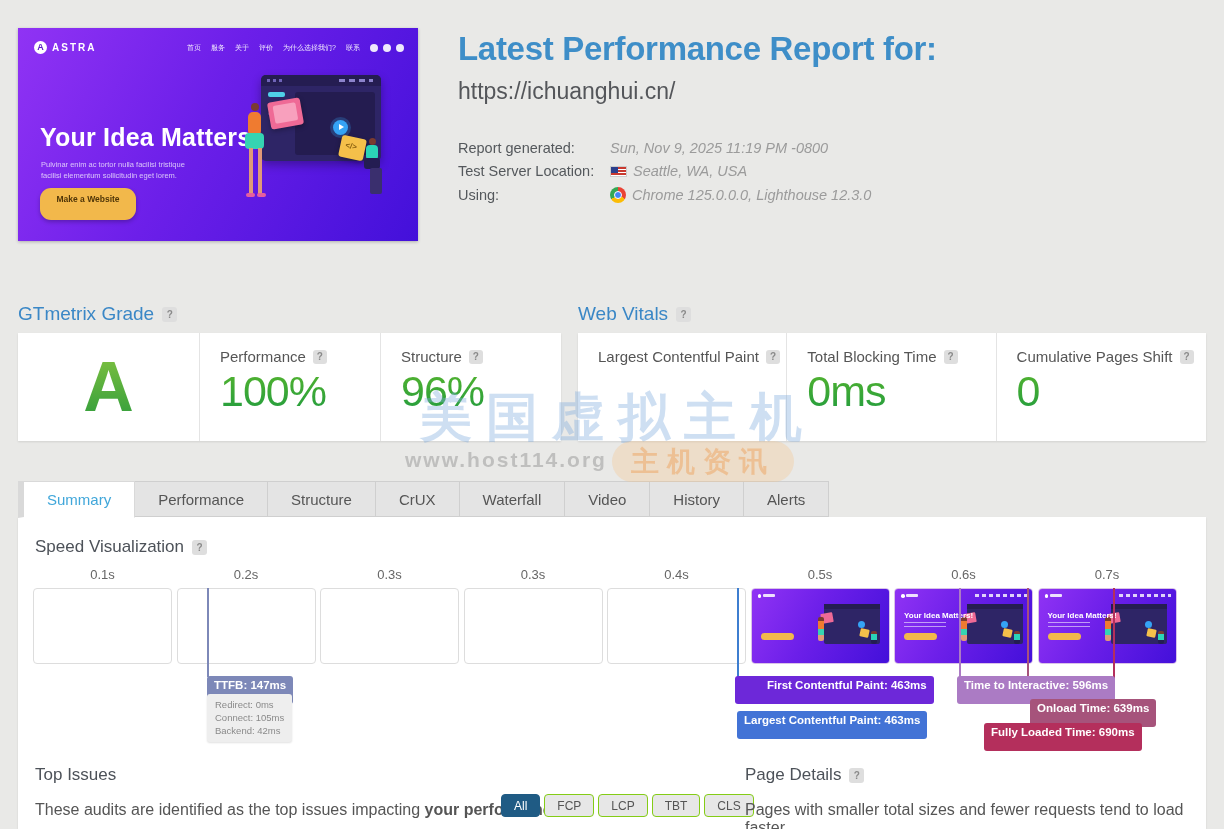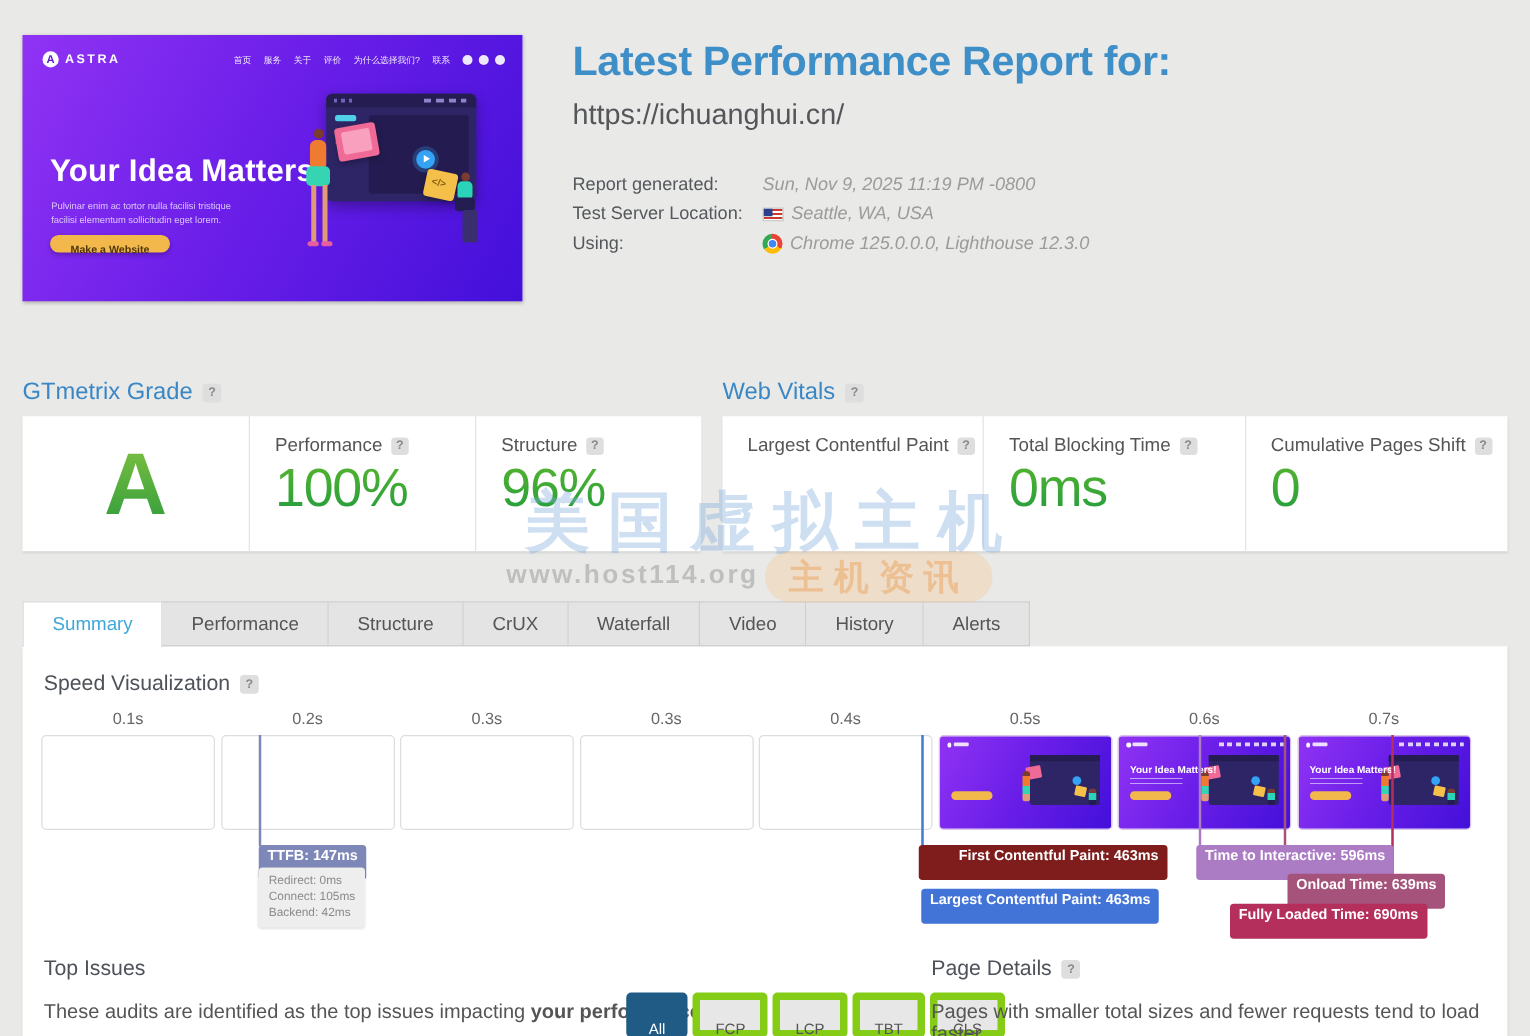--- a/index.html
+++ b/index.html
@@ -23,21 +23,21 @@
   .banner-nav { position:absolute; left:0; top:0; right:0; height:30px; padding:9px 14px 0 16px; display:flex; align-items:center; }
   .banner-logo { display:flex; align-items:center; gap:5px; }
   .banner-logo-mark { width:13px; height:13px; border-radius:50%; background:#fff; color:#5a18c8; font-size:9px; font-weight:bold; text-align:center; line-height:13px; }
   .banner-brand { color:#fff; font-size:10px; font-weight:bold; letter-spacing:2px; }
   .banner-links { margin-left:auto; display:flex; gap:10px; }
   .banner-links span { color:rgba(255,255,255,.9); font-size:7px; }
   .banner-social { display:flex; gap:5px; margin-left:10px; }
   .banner-social i { width:8px; height:8px; border-radius:50%; background:rgba(255,255,255,.9); display:block; }
   .banner-headline { position:absolute; left:22px; top:95px; color:#fff; font-size:25px; font-weight:bold; letter-spacing:.2px; }
   .banner-body { position:absolute; left:23px; top:131px; width:160px; color:rgba(255,255,255,.72); font-size:7.5px; line-height:1.5; }
-  .banner-cta { position:absolute; left:22px; top:160px; width:96px; height:14px; border-radius:11px; background:#f2b84b; color:#503608; font-size:8.5px; font-weight:bold; text-align:center; line-height:22px; box-shadow:0 2px 4px rgba(0,0,0,.25); }
+  .banner-cta { position:absolute; left:22px; top:160px; width:96px; height:32px; border-radius:11px; background:#f2b84b; color:#503608; font-size:8.5px; font-weight:bold; text-align:center; line-height:22px; box-shadow:0 2px 4px rgba(0,0,0,.25); }
   
   .ill-browser { position:absolute; left:243px; top:47px; width:120px; height:86px; background:#2e2566; border-radius:5px; box-shadow:0 4px 10px rgba(0,0,0,.3); }
   .ill-browser-bar { position:absolute; left:0; top:0; right:0; height:11px; background:#251d52; border-radius:5px 5px 0 0; }
   .ill-dots { position:absolute; left:6px; top:4px; width:16px; height:3px; background:repeating-linear-gradient(90deg,#6f64b8 0 3px,transparent 3px 6px); }
   .ill-menu { position:absolute; right:8px; top:4px; width:34px; height:3px; background:repeating-linear-gradient(90deg,#8c83cc 0 6px,transparent 6px 10px); }
   .ill-chip { position:absolute; left:7px; top:17px; width:17px; height:5px; border-radius:2px; background:#4fd0e8; }
   .ill-screen { position:absolute; left:34px; top:17px; right:6px; bottom:6px; background:#241c50; border-radius:3px; }
   .ill-lines { position:absolute; left:7px; top:28px; width:20px; height:14px; background:repeating-linear-gradient(180deg,#4a408c 0 2px,transparent 2px 5px); }
   .ill-play { position:absolute; left:315px; top:92px; width:15px; height:15px; border-radius:50%; background:#35a3f5; box-shadow:0 0 0 3px rgba(53,163,245,.25); }
   .ill-play::after { content:""; position:absolute; left:6px; top:4px; border-left:5px solid #fff; border-top:3.5px solid transparent; border-bottom:3.5px solid transparent; }
@@ -89,21 +89,21 @@
   
   .wm { pointer-events:none; z-index:60; font-weight:bold; }
   .wm1 { left:420px; top:383px; width:380px; font-size:52px; letter-spacing:14px; color:rgba(125,170,220,.38); white-space:nowrap; }
   .wm2 { left:405px; top:448px; font-size:21px; letter-spacing:2px; color:rgba(140,140,140,.45); }
   .wm3 { left:612px; top:441px; width:182px; height:41px; border-radius:21px; background:rgba(246,196,138,.32); color:rgba(238,150,70,.4); font-size:28px; letter-spacing:8px; text-align:center; line-height:41px; }
 
   
   .tabbar { left:18px; top:481px; height:36px; display:flex; z-index:5; }
   .tab { height:36px; line-height:36px; padding:0 23px; font-size:15px; color:#555;
     background:#e4e4e4; border:1px solid #cfcfcf; border-left:none; cursor:pointer; }
-  .tab:first-child { border-left:1px solid #8b5cf6; }
+  .tab:first-child { border-left:6px solid #8b5cf6; }
   .tab.active { background:#fff; color:#41a7da; border-color:#d9d9d9; border-bottom:1px solid #fff; height:37px; }
 
   
   .main-panel { left:18px; top:517px; width:1188px; height:312px; }
   .viz-title { position:absolute; left:17px; top:20px; font-size:17px; color:#4d5259; display:flex; gap:8px; align-items:center; }
   .tick { position:absolute; top:50px; width:139px; text-align:center; font-size:13px; color:#666; }
   .frame { position:absolute; top:71px; width:139px; height:76px; background:#fff; border:1px solid #ddd; border-radius:4px; }
   .frame.thumbed { border:1px solid #d9c2e8; overflow:hidden; }
   .mini { position:absolute; inset:0; background:linear-gradient(118deg,#9033f4 0%,#6c1fe9 45%,#4310da 100%); }
   .mini-logo { position:absolute; left:6px; top:5px; width:3.5px; height:3.5px; border-radius:50%; background:#fff; }
@@ -121,21 +121,21 @@
   .mini-body { position:absolute; left:9px; top:33px; width:42px; height:7px; background:repeating-linear-gradient(180deg,rgba(255,255,255,.55) 0 1.5px,transparent 1.5px 4px); }
 
   .vline { position:absolute; top:71px; width:1.5px; z-index:4; }
   .pill { position:absolute; height:28px; line-height:18px; padding:0 7px; border-radius:3px; color:#fff; font-size:11.5px; font-weight:bold; white-space:nowrap; z-index:5; }
   .ttfb-details { position:absolute; left:189px; top:177px; background:#eeeeee; border-radius:3px; padding:5px 8px; font-size:9.5px; color:#8a8a8a; line-height:1.35; z-index:5; box-shadow:0 1px 2px rgba(0,0,0,.12); }
 
   
   .sec-title { position:absolute; font-size:17px; color:#4d5259; display:flex; gap:8px; align-items:center; }
   .sec-desc { position:absolute; font-size:16px; color:#555; }
   .filters { position:absolute; left:483px; top:277px; display:flex; gap:4px; }
-  .fbtn { height:23px; line-height:23px; padding:12px 12px; border-radius:4px; font-size:12px; background:#e7e7e7; border:6px solid #84cc16; color:#555; cursor:pointer; }
+  .fbtn { height:23px; line-height:23px; padding:0 12px; border-radius:4px; font-size:12px; background:#e7e7e7; border:1px solid #84cc16; color:#555; cursor:pointer; }
   .fbtn.active { background:#1f5b84; border-color:#1f5b84; color:#fff; }
 </style>
 </head>
 <body>
 
 <div class="abs banner">
   <div class="banner-nav">
     <div class="banner-logo">
       <span class="banner-logo-mark">A</span>
       <span class="banner-brand">ASTRA</span>
@@ -353,21 +353,21 @@
   <div class="vline" style="left:941px; height:89px; background:#ab7bc4;"></div>
   <div class="vline" style="left:1009px; height:112px; background:#a6537b;"></div>
   <div class="vline" style="left:1095px; height:136px; background:#b42f5c;"></div>
 
   <div class="pill" style="left:189px; top:159px; background:#7d88b8;">TTFB: 147ms</div>
   <div class="ttfb-details">
     <div>Redirect: 0ms</div>
     <div>Connect: 105ms</div>
     <div>Backend: 42ms</div>
   </div>
-  <div class="pill" style="left:717px; top:159px; background:#7f1d1d;padding-left:32px;">First Contentful Paint: 463ms</div>
+  <div class="pill" style="left:717px; top:159px; background:#6d28d9;padding-left:32px;">First Contentful Paint: 463ms</div>
   <div class="pill" style="left:719px; top:182px; background:#4273d6;margin-top:12px;">Largest Contentful Paint: 463ms</div>
   <div class="pill" style="left:939px; top:159px; background:#ab7bc4;">Time to Interactive: 596ms</div>
   <div class="pill" style="left:1012px; top:182px; background:#a6537b;">Onload Time: 639ms</div>
   <div class="pill" style="left:966px; top:206px; background:#b42f5c;">Fully Loaded Time: 690ms</div>
 
   <div class="sec-title" style="left:17px; top:248px;">
     <span>Top Issues</span>
   </div>
   <div class="sec-desc" style="left:17px; top:284px;">
     <span>These audits are identified as the top issues impacting </span><b>your performance</b><span>.</span>

